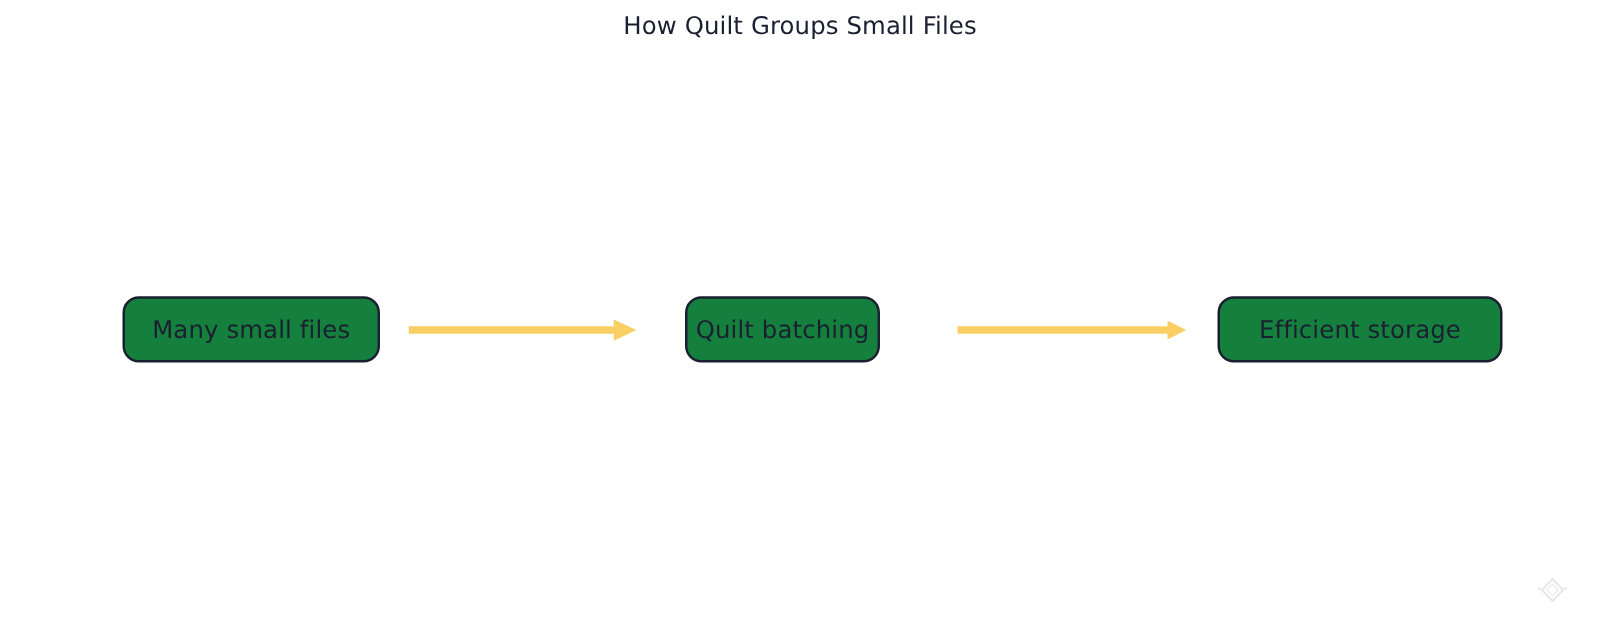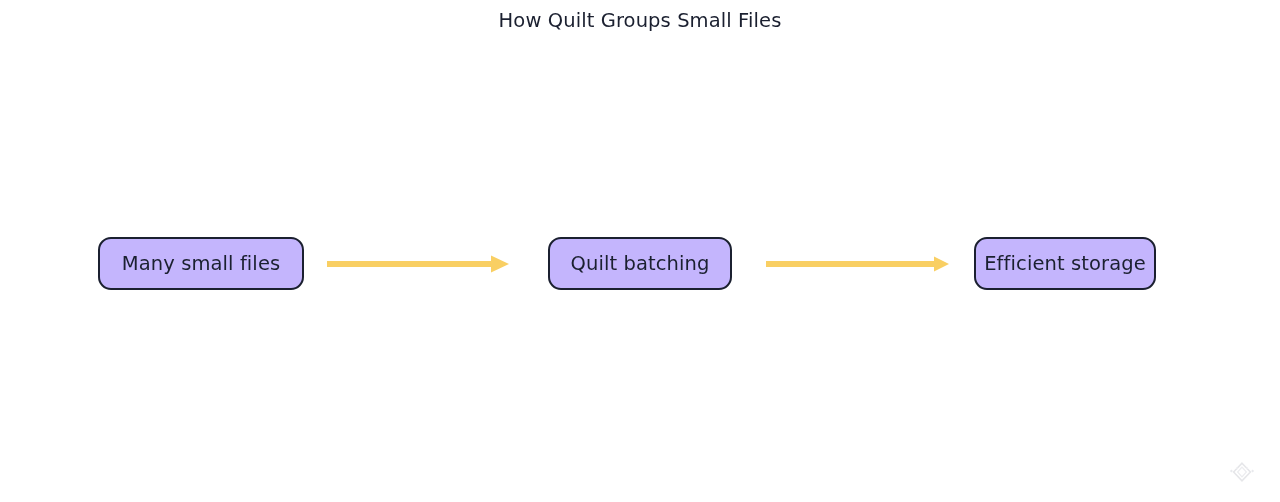--- a/index.html
+++ b/index.html
@@ -26,39 +26,39 @@
     color: #1b2030;
     letter-spacing: 0.1px;
     white-space: nowrap;
   }
 
   .flow-node {
     position: absolute;
     top: 237px;
     height: 53px;
     box-sizing: border-box;
-    background: #c4b5fd;
+    background: #15803d;
     border: 2px solid #1b2030;
     border-radius: 13px;
     display: flex;
     align-items: center;
     justify-content: center;
   }
   .flow-node .node-label {
     font-size: 19.5px;
     font-weight: 400;
     color: #1b2030;
     line-height: 1;
     white-space: nowrap;
     letter-spacing: 0.1px;
   }
 
   #node-0 { left: 98px;  width: 206px; }
-  #node-1 { left: 548px; width: 184px; }
-  #node-2 { left: 974px; width: 182px; }
+  #node-1 { left: 548px; width: 156px; }
+  #node-2 { left: 974px; width: 228px; }
 
   .flow-arrow {
     position: absolute;
     height: 26px;
     top: 251px;
   }
   .flow-arrow svg { display: block; overflow: visible; }
   #arrow-0 { left: 327px; width: 182px; }
   #arrow-1 { left: 766px; width: 183px; }
 

